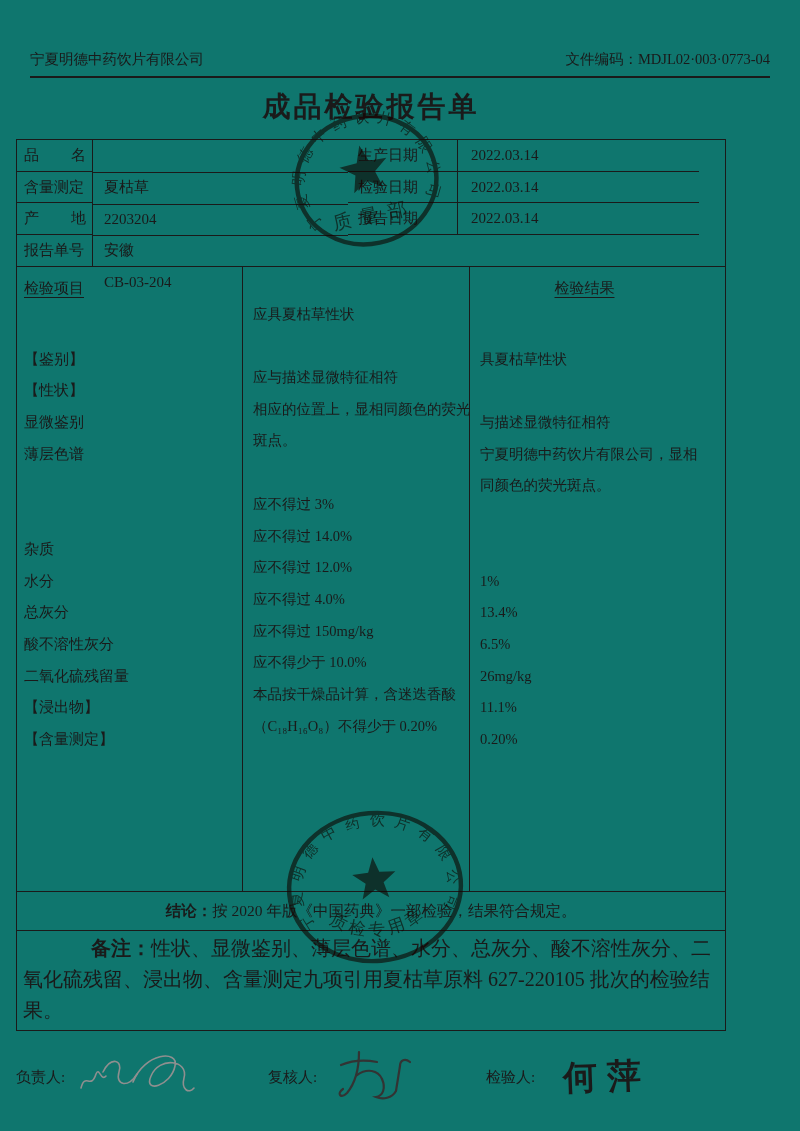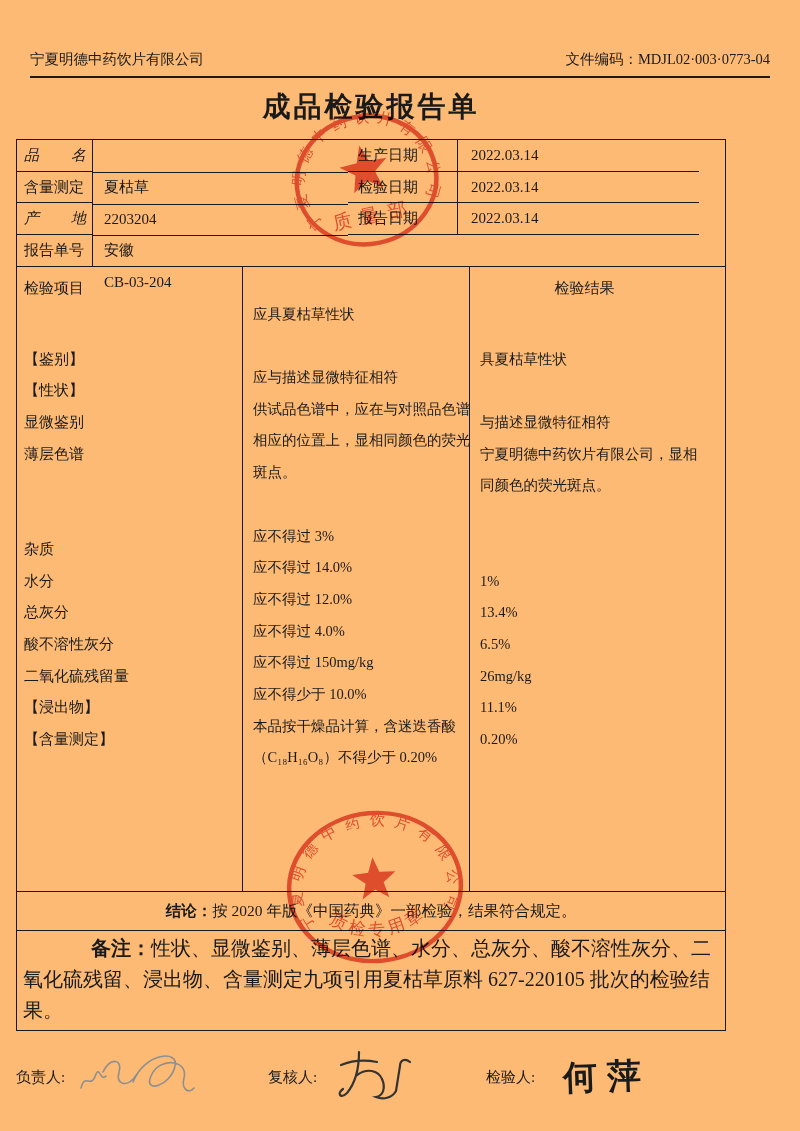--- a/index.html
+++ b/index.html
@@ -5,21 +5,21 @@
   * { box-sizing: border-box; margin: 0; padding: 0; }
   body {
     background: #ffffff;
     font-family: "Liberation Serif", "DejaVu Serif", serif;
     color: #1a1a1a;
   }
   .page {
     position: relative;
     width: 800px;
     height: 1131px;
-    background: #fdba74;
+    background: #0f766e;
     overflow: hidden;
   }
   
   .hdr {
     position: absolute;
     left: 30px; right: 30px; top: 50px;
     display: flex;
     justify-content: space-between;
     align-items: flex-end;
     font-size: 14.5px;
@@ -60,21 +60,20 @@
   .cell.val   { padding-left: 11px; margin-top: 32px; }
   .cell.lab2  { padding-left: 10px; }
   .cell.val2  { padding-left: 13px; border-right: none; }
   .cell.last-row { border-bottom: none; }
   .cell.span3 { grid-column: 2 / 5; border-right: none; }
   .spread {
     display: inline-block;
     width: 62px;
     text-align: justify;
     text-align-last: justify;
-    font-style: italic;
   }
   
   .results-table {
     display: flex;
     height: 625px;
     border-left: 1.6px solid #1a1a1a;
     border-right: 1.6px solid #1a1a1a;
     border-bottom: 1.6px solid #1a1a1a;
     overflow: hidden;
   }
@@ -82,21 +81,21 @@
   .col-item     { width: 226px; border-right: 1.2px solid #1a1a1a; }
   .col-standard { width: 227px; border-right: 1.2px solid #1a1a1a; }
   .col-result   { width: 229px; }
   .col-head {
     height: 45px;
     padding-top: 12px;
     font-size: 15px;
   }
   .col-item .col-head   { padding-left: 7px; }
   .col-standard .col-head, .col-result .col-head { text-align: center; }
-  .col-head span { text-underline-offset: 4px; }
+  .col-head span { text-decoration: underline; text-underline-offset: 4px; }
   .ln {
     height: 31.7px;
     line-height: 31.7px;
     font-size: 14.5px;
     white-space: nowrap;
   }
   .col-item .ln     { padding-left: 7px;  font-size: 15px; }
   .col-standard .ln { padding-left: 10px; }
   .col-result .ln   { padding-left: 10px; }
   
@@ -205,21 +204,20 @@
         <div class="ln"></div>
         <div class="ln"></div>
         <div class="ln"></div>
       </div>
 
       <div class="col col-standard">
         <div class="ln"></div>
         <div class="ln">应具夏枯草性状</div>
         <div class="ln"></div>
         <div class="ln">应与描述显微特征相符</div>
-        <div class="ln">供试品色谱中，应在与对照品色谱</div>
         <div class="ln">相应的位置上，显相同颜色的荧光</div>
         <div class="ln">斑点。</div>
         <div class="ln"></div>
         <div class="ln">应不得过 3%</div>
         <div class="ln">应不得过 14.0%</div>
         <div class="ln">应不得过 12.0%</div>
         <div class="ln">应不得过 4.0%</div>
         <div class="ln">应不得过 150mg/kg</div>
         <div class="ln">应不得少于 10.0%</div>
         <div class="ln">本品按干燥品计算，含迷迭香酸</div>

